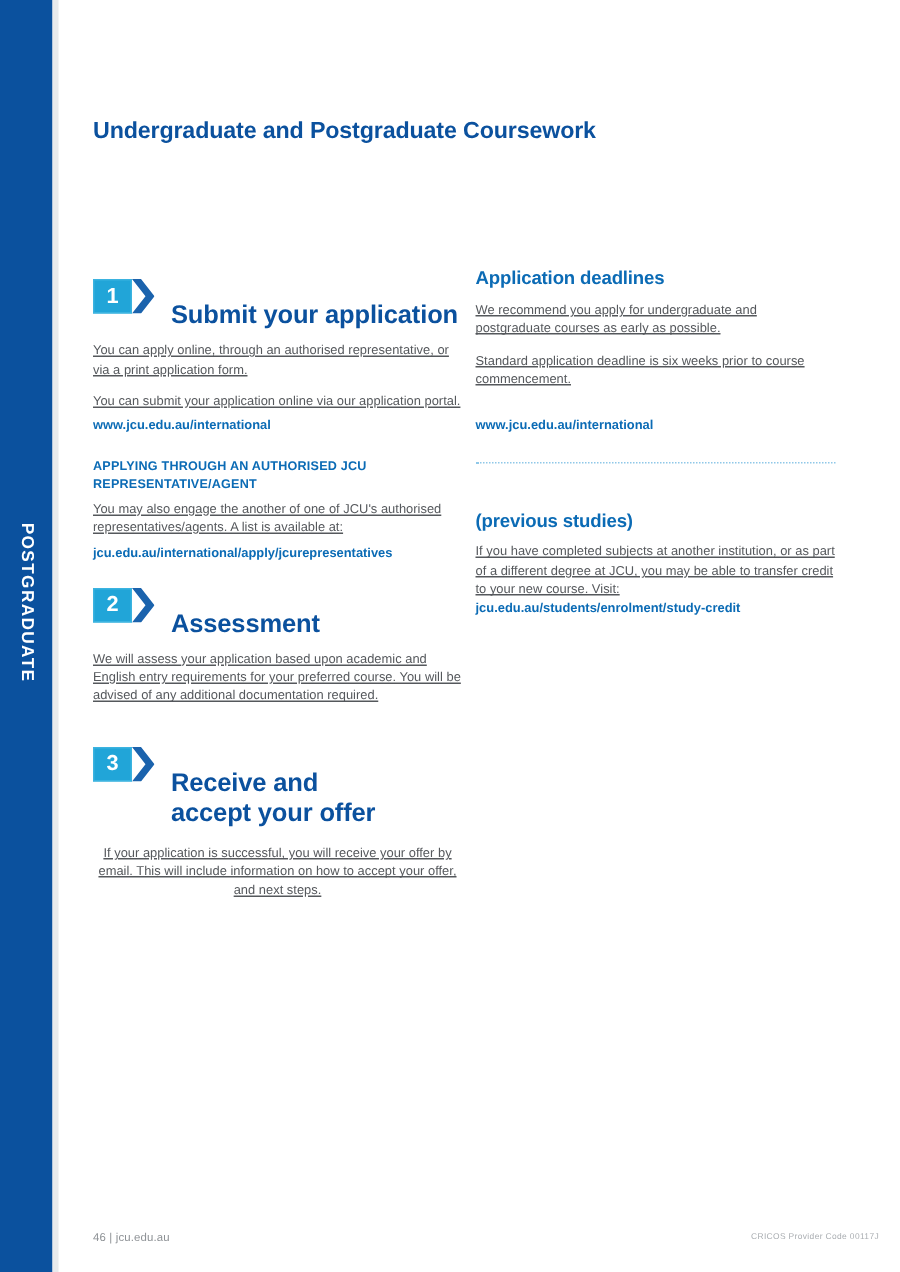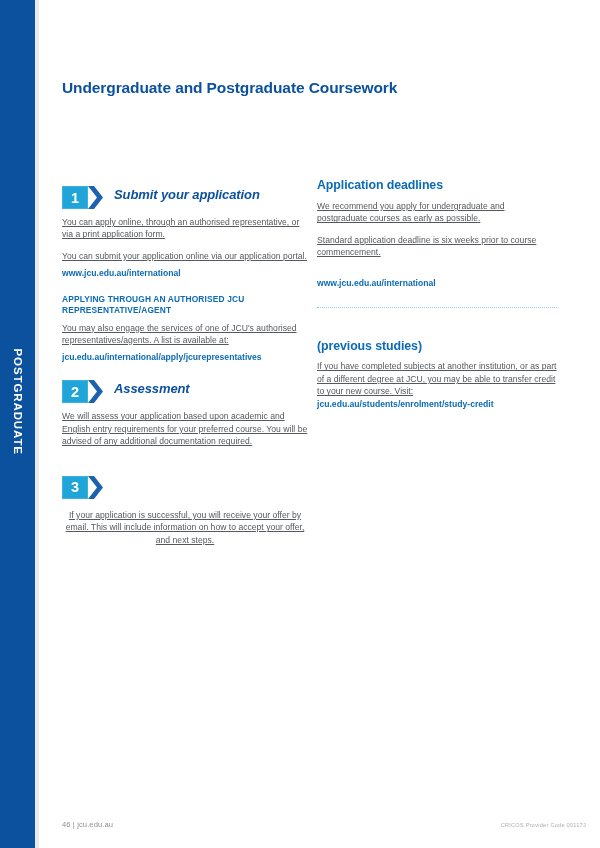--- a/index.html
+++ b/index.html
@@ -110,27 +110,26 @@
     justify-content: center;
     flex: none;
   }
   .step-chevron {
     width: 15px;
     height: 23px;
     flex: none;
     display: block;
   }
   .step-title {
-    font-size: 13px;
+    font-size: 17px;
     font-weight: 700;
     color: #0b519e;
     line-height: 1.18;
-    margin: 1px 0 0 11px;
+    margin: 14px 0 0 11px;
     letter-spacing: -0.1px;
-    font-style: italic;
   }
 
   
   p.body {
     font-size: 8.6px;
     line-height: 1.45;
     color: #55585c;
     margin: 0 0 9px 0;
     letter-spacing: 0.01px;
     text-decoration: underline;
@@ -211,39 +210,40 @@
         <polygon points="0,0 9,11.5 0,23 6,23 15,11.5 6,0" fill="#1b63ad"></polygon>
       </svg>
       <div class="step-title">Submit your application</div>
     </div>
     <p class="body">You can apply online, through an authorised representative, or via a print application form.</p>
 
     <p class="body tight">You can submit your application online via our application portal.</p>
     <a class="link link-block" href="#">www.jcu.edu.au/international</a>
 
     <div class="subhead">APPLYING THROUGH AN AUTHORISED JCU REPRESENTATIVE/AGENT</div>
-    <p class="body tight">You may also engage the services of one of JCU's authorised representatives/agents. A list is available at:</p>
+    <p class="body tight">You may also engage the another of one of JCU's authorised representatives/agents. A list is available at:</p>
     <a class="link link-block" href="#">jcu.edu.au/international/apply/jcurepresentatives</a>
 
     
     <div class="step" style="margin-top:16px;">
       <div class="step-badge">2</div>
       <svg class="step-chevron" viewBox="0 0 15 23">
         <polygon points="0,0 9,11.5 0,23 6,23 15,11.5 6,0" fill="#1b63ad"></polygon>
       </svg>
       <div class="step-title">Assessment</div>
     </div>
     <p class="body">We will assess your application based upon academic and English entry requirements for your preferred course. You will be advised of any additional documentation required.</p>
 
     
     <div class="step" style="margin-top:28px;">
       <div class="step-badge">3</div>
       <svg class="step-chevron" viewBox="0 0 15 23">
         <polygon points="0,0 9,11.5 0,23 6,23 15,11.5 6,0" fill="#1b63ad"></polygon>
       </svg>
+      <div class="step-title" style="max-width:150px;">Receive and accept your offer</div>
     </div>
     <p class="body" style="margin-top:10px;text-align:center;">If your application is successful, you will receive your offer by email. This will include information on how to accept your offer, and next steps.</p>
 
   </div>
 
   <div class="col-right">
 
     <div class="rc-head">Application deadlines</div>
     <p class="body">We recommend you apply for undergraduate and postgraduate courses as early as possible.</p>
     <p class="body">Standard application deadline is six weeks prior to course commencement.</p>

